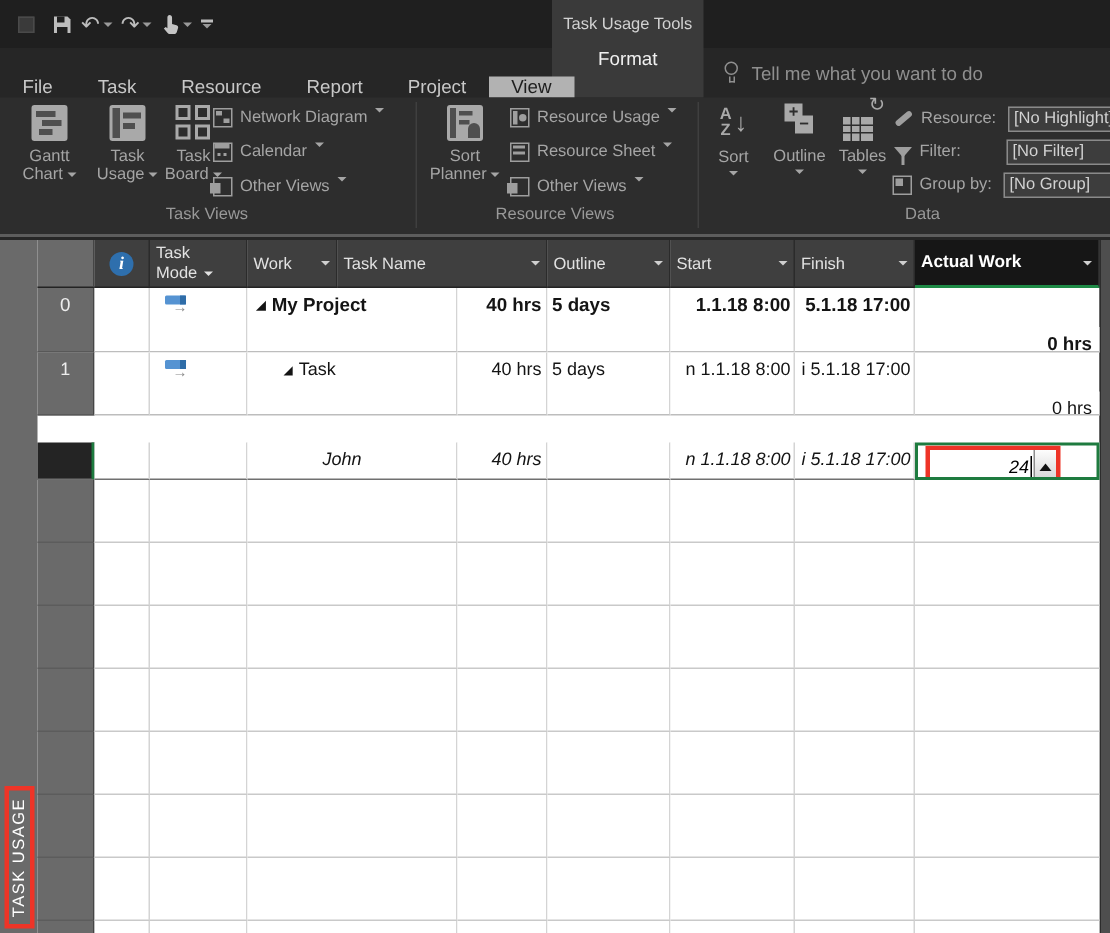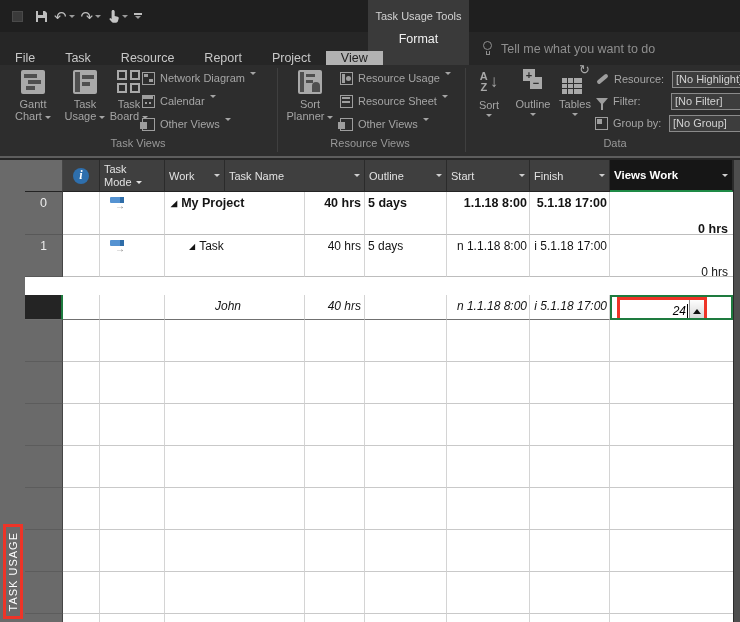--- a/index.html
+++ b/index.html
@@ -346,21 +346,21 @@
           </div>
         <div class="cell c-start">
             <span>Start</span>
             <span class="dd sm hsort"></span>
           </div>
         <div class="cell c-fin">
             <span>Finish</span>
             <span class="dd sm hsort"></span>
           </div>
         <div class="cell c-act">
-            <span>Views Work</span>
+            <span>Actual Work</span>
             <span class="dd sm hsort"></span>
           </div>
       </div>
 
       <div class="row drow r0">
         <div class="cell c-num">0</div>
         <div class="cell c-info"></div>
         <div class="cell c-mode"><span class="modeicon"><span class="bar"></span><span class="arr">→</span></span></div>
         <div class="cell c-name name0"><span class="tri">◢</span><span>My Project</span></div>
         <div class="cell c-work tright">40 hrs</div>

